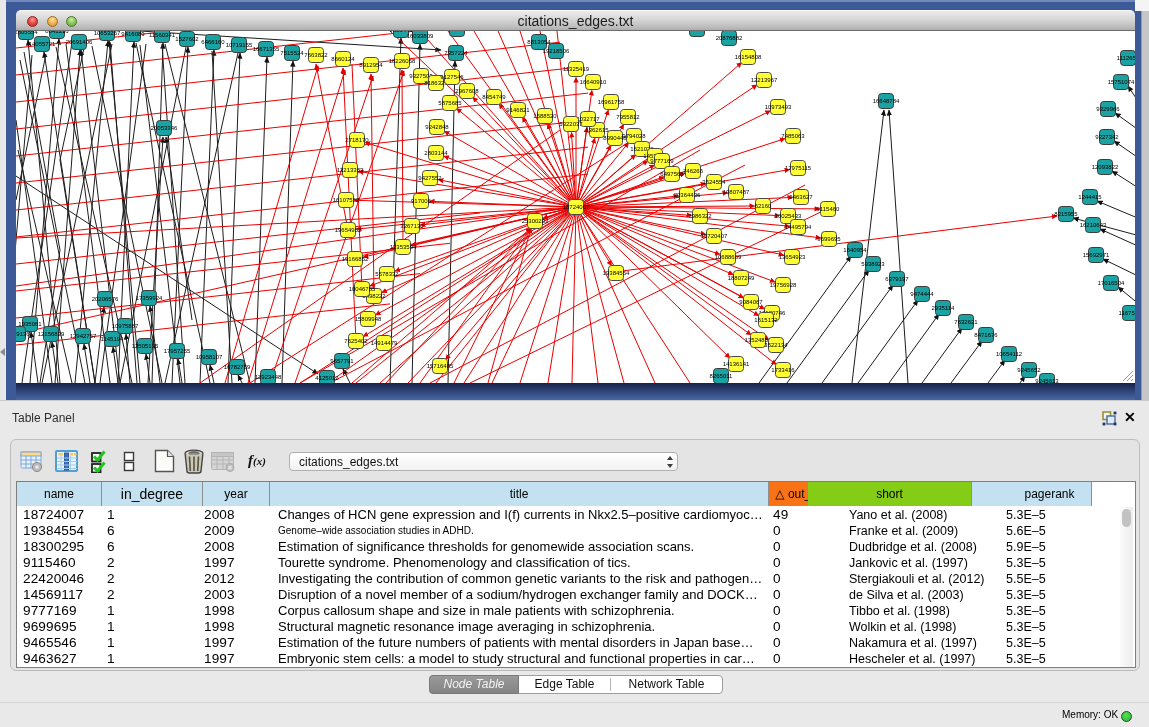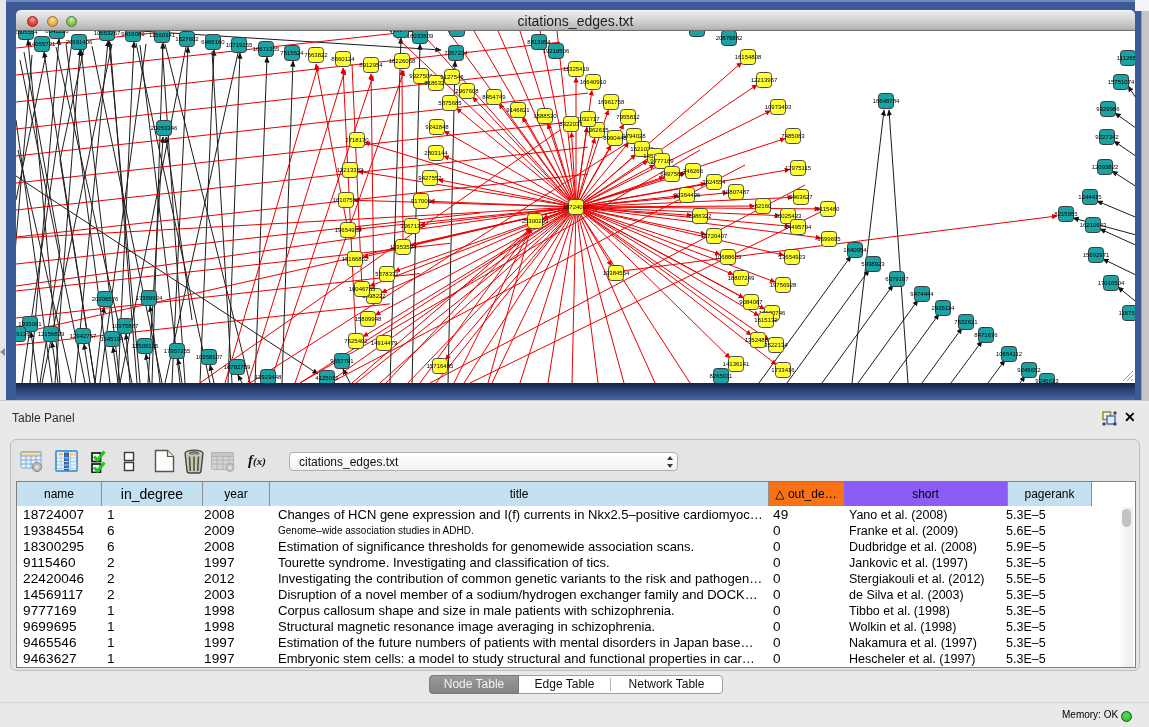--- a/index.html
+++ b/index.html
@@ -850,21 +850,21 @@
   </svg>
 
 <div class="abs" style="left:16px;top:481px;width:1120px;height:187px;background:#fff;border:1px solid #7f7f7f;"></div>
 <div class="abs" style="left:17px;top:482px;width:1075px;height:24px;background:#c4e1f1;"></div>
 <div class="abs hdrline" style="left:17px;top:482px;width:1075px;height:24px;"></div>
 <div class="abs" style="left:17px;top:482px;width:85px;height:24px;border-right:1px solid #8e8e8e;font-size:12px;color:#000;text-align:center;line-height:24px;background:#c4e1f1;white-space:nowrap;overflow:hidden">name</div>
 <div class="abs" style="left:102px;top:482px;width:101px;height:24px;border-right:1px solid #8e8e8e;font-size:14px;color:#000;text-align:center;line-height:24px;background:#c4e1f1;white-space:nowrap;overflow:hidden">in_degree</div>
 <div class="abs" style="left:203px;top:482px;width:67px;height:24px;border-right:1px solid #8e8e8e;font-size:12px;color:#000;text-align:center;line-height:24px;background:#c4e1f1;white-space:nowrap;overflow:hidden">year</div>
 <div class="abs" style="left:270px;top:482px;width:499px;height:24px;border-right:1px solid #8e8e8e;font-size:12px;color:#000;text-align:center;line-height:24px;background:#c4e1f1;white-space:nowrap;overflow:hidden">title</div>
 <div class="abs" style="left:769px;top:482px;width:75px;height:24px;border-right:1px solid #8e8e8e;font-size:12px;color:#000;text-align:center;line-height:24px;background:#f97316;white-space:nowrap;overflow:hidden">△ out_de…</div>
-<div class="abs" style="left:844px;top:482px;width:164px;height:24px;border-right:1px solid #8e8e8e;font-size:12px;color:#000;text-align:center;line-height:24px;background:#8b5cf6;white-space:nowrap;overflow:hidden">short</div>
+<div class="abs" style="left:808px;top:482px;width:164px;height:24px;border-right:1px solid #8e8e8e;font-size:12px;color:#000;text-align:center;line-height:24px;background:#84cc16;white-space:nowrap;overflow:hidden">short</div>
 <div class="abs" style="left:1008px;top:482px;width:84px;height:24px;border-right:1px solid #8e8e8e;font-size:12px;color:#000;text-align:center;line-height:24px;background:#c4e1f1;white-space:nowrap;overflow:hidden">pagerank</div>
 <style>
 .trow { position:absolute; left:0; width:1149px; height:16px; font-size:12px; color:#000; }
 .trow span { position:absolute; top:0; line-height:16px; white-space:nowrap; }
 .trow .num { font-size:13.6px; letter-spacing:0.1px; }
 </style>
 <div class="trow" style="top:507px">
 <span class="num" style="left:23px">18724007</span>
     <span class="num" style="left:107px">1</span>
 <span class="num" style="left:204px">2008</span>
@@ -888,21 +888,21 @@
 <span class="num" style="left:204px">2008</span>
     <span style="left:278px;font-size:13px">Estimation of significance thresholds for genomewide association scans.</span>
 <span class="num" style="left:773px">0</span>
     <span style="left:849px;font-size:12.5px">Dudbridge et al. (2008)</span>
 <span style="left:1006px;font-size:12.5px">5.9E–5</span>
   </div>
 <div class="trow" style="top:555px">
 <span class="num" style="left:23px">9115460</span>
     <span class="num" style="left:107px">2</span>
 <span class="num" style="left:204px">1997</span>
-    <span style="left:278px;font-size:13px">Tourette syndrome. Investigating and classification of tics.</span>
+    <span style="left:278px;font-size:13px">Tourette syndrome. Phenomenology and classification of tics.</span>
 <span class="num" style="left:773px">0</span>
     <span style="left:849px;font-size:12.5px">Jankovic et al. (1997)</span>
 <span style="left:1006px;font-size:12.5px">5.3E–5</span>
   </div>
 <div class="trow" style="top:571px">
 <span class="num" style="left:23px">22420046</span>
     <span class="num" style="left:107px">2</span>
 <span class="num" style="left:204px">2012</span>
     <span style="left:278px;font-size:13px">Investigating the contribution of common genetic variants to the risk and pathogen…</span>
 <span class="num" style="left:773px">0</span>
@@ -956,21 +956,21 @@
   </div>
 
 <div class="abs" style="left:1120px;top:507px;width:13px;height:160px;background:linear-gradient(90deg,#fafafa,#ededed);"></div>
 <div class="abs" style="left:1122px;top:509px;width:9px;height:18px;background:#c2c2c2;border-radius:5px;"></div>
 
 <div class="abs" style="left:429px;top:675px;width:294px;height:19px;background:#fff;
   border:1px solid #9d9d9d;border-radius:4px;"></div>
 <div class="abs" style="left:429px;top:675px;width:90px;height:19px;background:linear-gradient(180deg,#9a9a9a,#838383);
   border-radius:4px 0 0 4px;border:1px solid #7a7a7a;"></div>
 <div class="abs" style="left:429px;top:675px;width:90px;height:19px;font-size:12px;color:#f3f3f3;
-  text-align:center;line-height:19px;">Node Table</div>
+  text-align:center;line-height:19px;font-style:italic;">Node Table</div>
 <div class="abs" style="left:519px;top:675px;width:91px;height:19px;font-size:12px;color:#111;
   text-align:center;line-height:19px;">Edge Table</div>
 <div class="abs" style="left:610px;top:678px;width:1px;height:13px;background:#b5b5b5;"></div>
 <div class="abs" style="left:610px;top:675px;width:113px;height:19px;font-size:12px;color:#111;
   text-align:center;line-height:19px;">Network Table</div>
 
 <div class="abs" style="left:0;top:702px;width:1149px;height:1px;background:#d6d6d6;"></div>
 <div class="abs" style="left:1062px;top:709px;font-size:10px;color:#000;">Memory: OK</div>
 <div class="abs" style="left:1121px;top:711px;width:11px;height:11px;border-radius:50%;
   background:radial-gradient(circle at 45% 35%,#5fdc55,#2ec83c 65%,#27b434);border:1px solid #3a3a3a;"></div>

